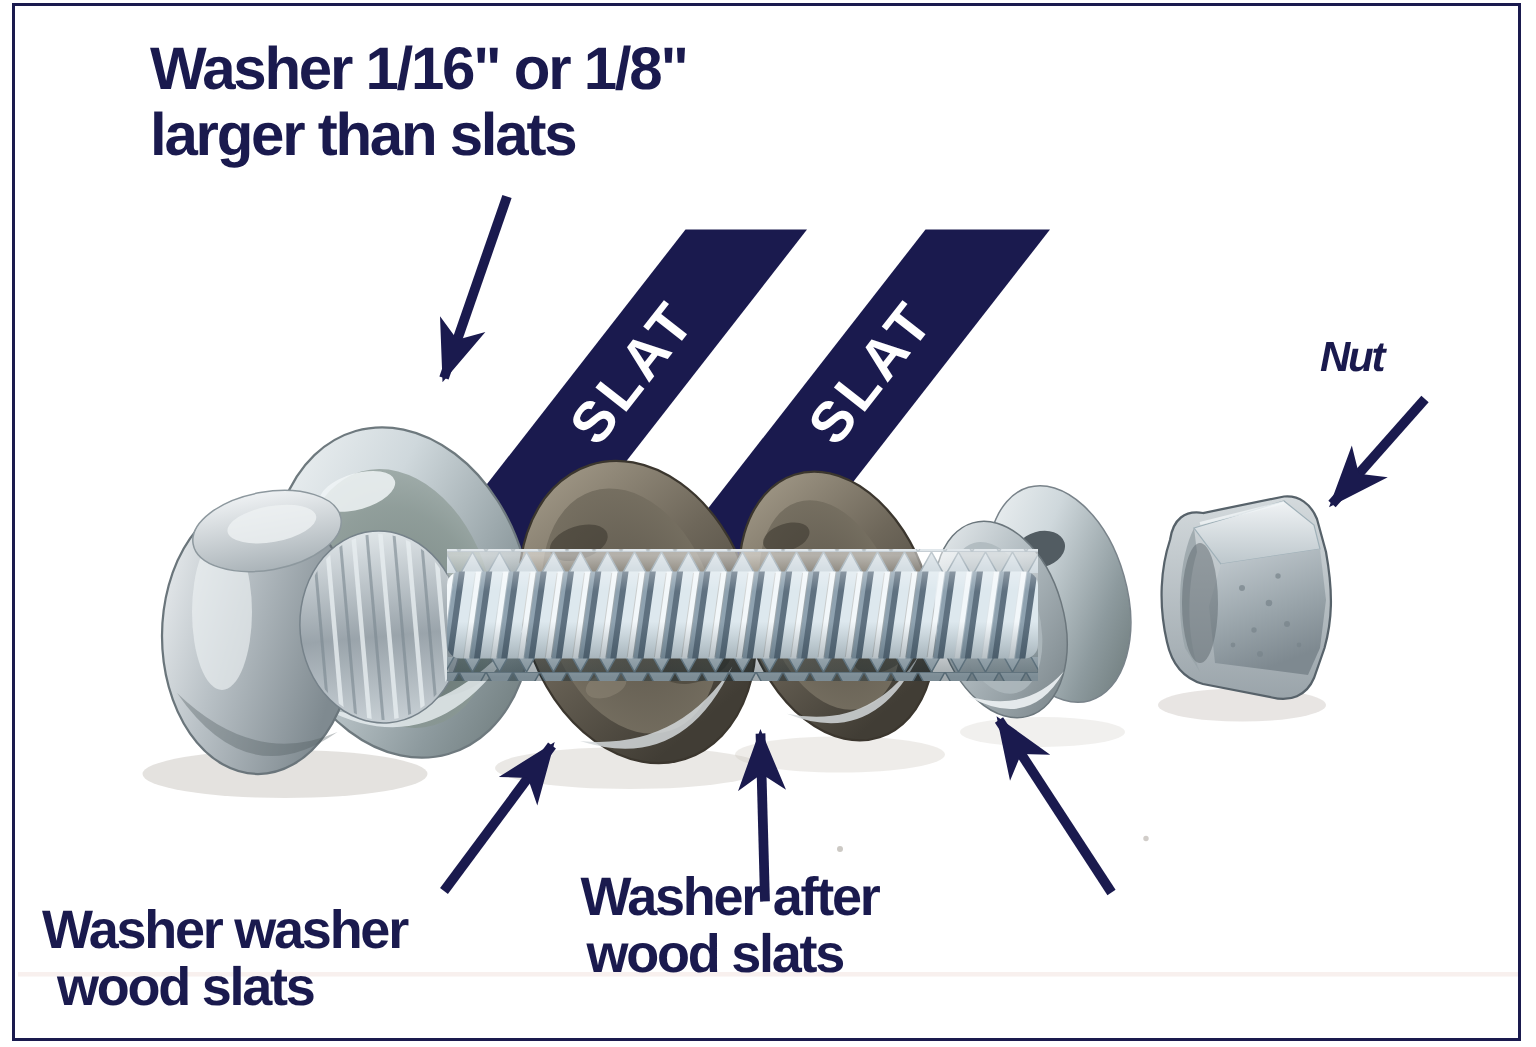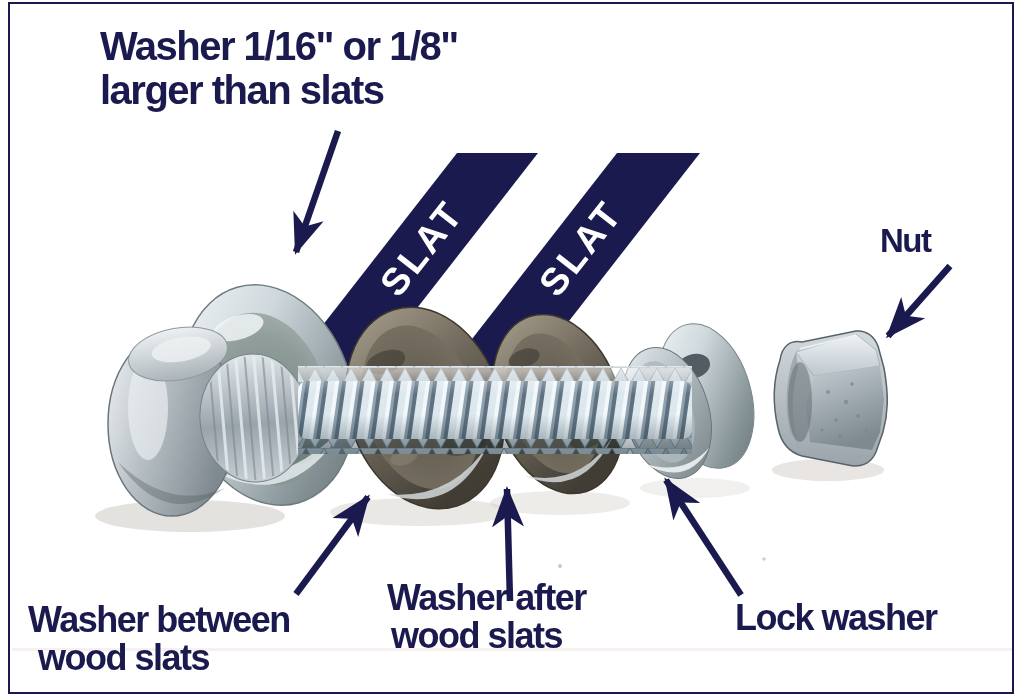--- a/index.html
+++ b/index.html
@@ -226,28 +226,27 @@
       <path d="M 510 601 L 507 489" marker-end="url(#ah)"></path>
       <path d="M 741 595 L 666 480" marker-end="url(#ah)"></path>
     </g>
   </svg>
 
   <div class="label lbl-big" style="left:100px;top:24px;">
     <div>Washer 1/16" or 1/8"</div>
     <div>larger than slats</div>
   </div>
 
-  <div class="label" style="left:880px;top:222px;font-size:33px;">Nut</div>
+  <div class="label" style="left:880px;top:222px;font-size:28px;font-style:italic;">Nut</div>
 
   <div class="label lbl-med" style="left:28px;top:601px;">
-    <div>Washer between</div>
+    <div>Washer washer</div>
     <div class="indent1">wood slats</div>
   </div>
 
   <div class="label lbl-med" style="left:387px;top:579px;">
     <div>Washer after</div>
     <div class="indent2">wood slats</div>
   </div>
 
-  <div class="label lbl-med" style="left:735px;top:599px;">Lock washer</div>
 
   <div id="frame"></div>
 </div>
 
 </body></html>

